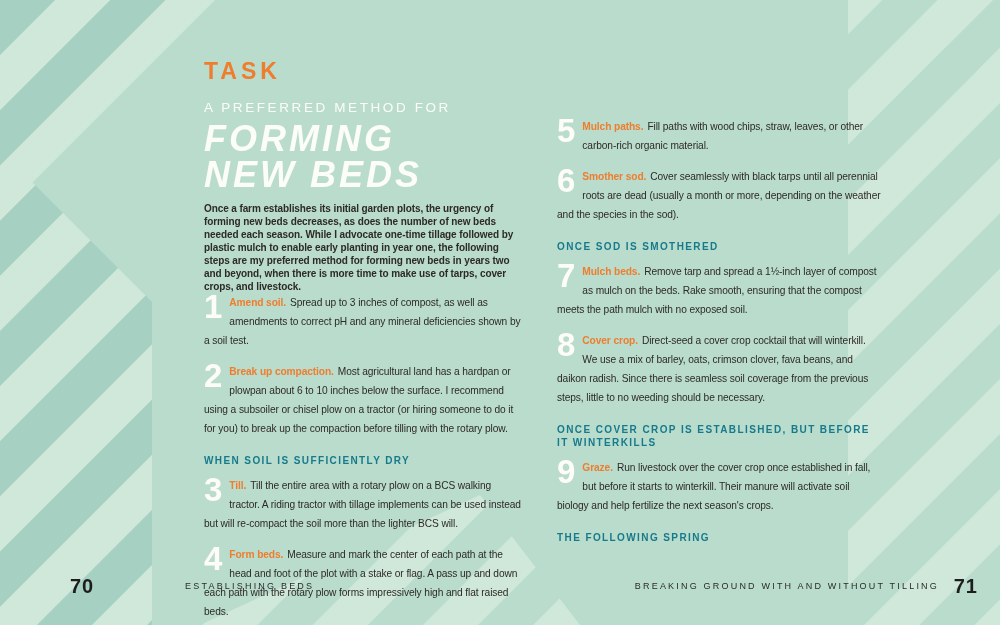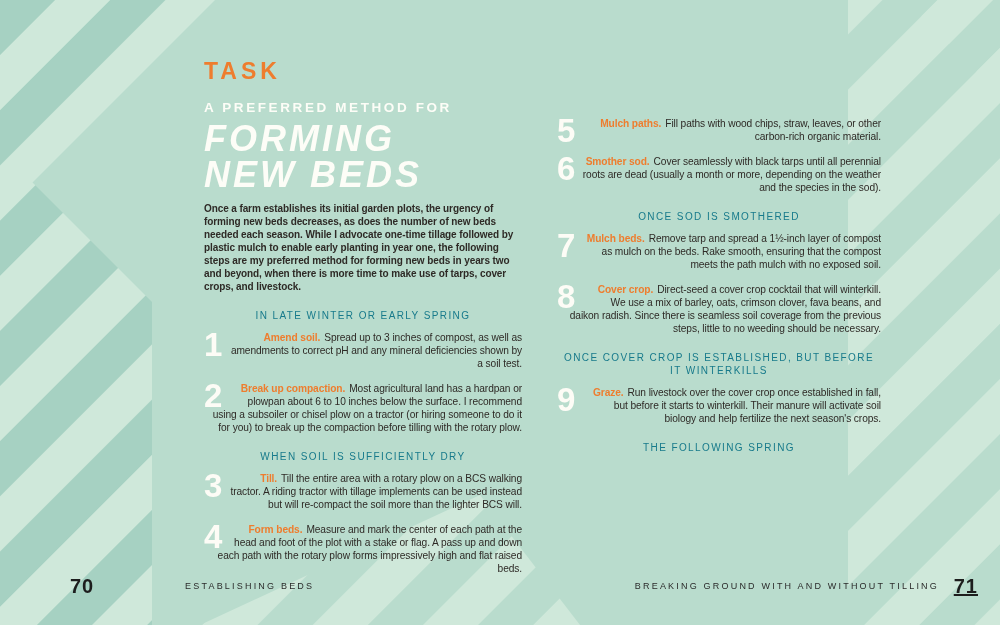--- a/index.html
+++ b/index.html
@@ -12,50 +12,50 @@
   svg.bg{position:absolute;left:0;top:0;z-index:0;}
   .col{position:absolute;z-index:2;}
   .col-left{left:172px;top:60px;width:318px;margin-left:32px;}
   .col-right{left:557px;top:117px;width:324px;}
 
   .kicker{
     font-size:23px;font-weight:800;letter-spacing:4px;color:#ee7d2e;
     line-height:1;margin:0 0 18px 0;
   }
   .subtitle{
-    font-size:13.5px;font-weight:700;letter-spacing:2.6px;color:#fdfdf7;
+    font-size:13.5px;font-weight:400;letter-spacing:2.6px;color:#fdfdf7;
     line-height:1;margin:0 0 6px 0;
   }
   .title{
     font-size:36px;font-weight:800;letter-spacing:3px;color:#fdfdf7;
     line-height:36px;margin:0 0 9px 0;font-style:italic;
   }
   .intro{
     font-size:10px;font-weight:700;line-height:13px;letter-spacing:-0.1px;
     margin:0;
   }
   .sec{
-    font-size:10px;font-weight:400;letter-spacing:1.4px;color:#177a8b;
-    line-height:13px;margin:16px 0 9px 0;text-align:center;
+    font-size:10px;font-weight:700;letter-spacing:1.4px;color:#177a8b;
+    line-height:13px;margin:16px 0 9px 0;
   }
   .step{margin:0 0 12px 0;}
   .step:after{content:"";display:block;clear:both;}
   .num{
     float:left;font-size:33px;font-weight:800;color:#fdfcf6;
     line-height:29px;height:27px;margin:-1px 8px 0 0;letter-spacing:-1px;
   }
-  .stext{font-size:10.2px;line-height:13px;letter-spacing:-0.1px;margin:0;text-align:right;}
+  .stext{font-size:10.2px;line-height:19px;letter-spacing:-0.1px;margin:0;}
   .slabel{font-weight:800;color:#ee7d2e;margin-right:4px;}
 
   .pagenum{
     position:absolute;z-index:2;font-size:20px;font-weight:800;
     letter-spacing:1px;color:#1d1d1d;line-height:16px;
   }
   .pagenum.left{left:70px;bottom:31px;}
-  .pagenum.right{right:22px;bottom:31px;text-decoration:underline;}
+  .pagenum.right{right:22px;bottom:31px;}
   .chapter{
     position:absolute;z-index:2;font-size:9px;letter-spacing:2.2px;
     color:#2b2b2b;line-height:9px;
   }
   .chapter.left{left:185px;bottom:34px;margin-top:40px;}
   .chapter.right{right:61px;bottom:34px;}
 </style>
 </head>
 <body>
 
@@ -75,21 +75,20 @@
   <rect x="848" y="0" width="152" height="625" fill="url(#stripeLight)"></rect>
   <polygon points="905,0 1000,0 1000,95" fill="url(#stripeLight)"></polygon>
 </svg>
 
 <div class="col col-left">
   <div class="kicker">TASK</div>
   <div class="subtitle">A PREFERRED METHOD FOR</div>
   <h1 class="title"><span>FORMING</span><br><span>NEW BEDS</span></h1>
   <p class="intro">Once a farm establishes its initial garden plots, the urgency of forming new beds decreases, as does the number of new beds needed each season. While I advocate one-time tillage followed by plastic mulch to enable early planting in year one, the following steps are my preferred method for forming new beds in years two and beyond, when there is more time to make use of tarps, cover crops, and livestock.</p>
 
-  <h2 class="sec">IN LATE WINTER OR EARLY SPRING</h2>
 
   <div class="step">
     <span class="num">1</span>
     <p class="stext"><span class="slabel">Amend soil.</span><span>Spread up to 3 inches of compost, as well as amendments to correct pH and any mineral deficiencies shown by a soil test.</span></p>
   </div>
 
   <div class="step">
     <span class="num">2</span>
     <p class="stext"><span class="slabel">Break up compaction.</span><span>Most agricultural land has a hardpan or plowpan about 6 to 10 inches below the surface. I recommend using a subsoiler or chisel plow on a tractor (or hiring someone to do it for you) to break up the compaction before tilling with the rotary plow.</span></p>
   </div>

